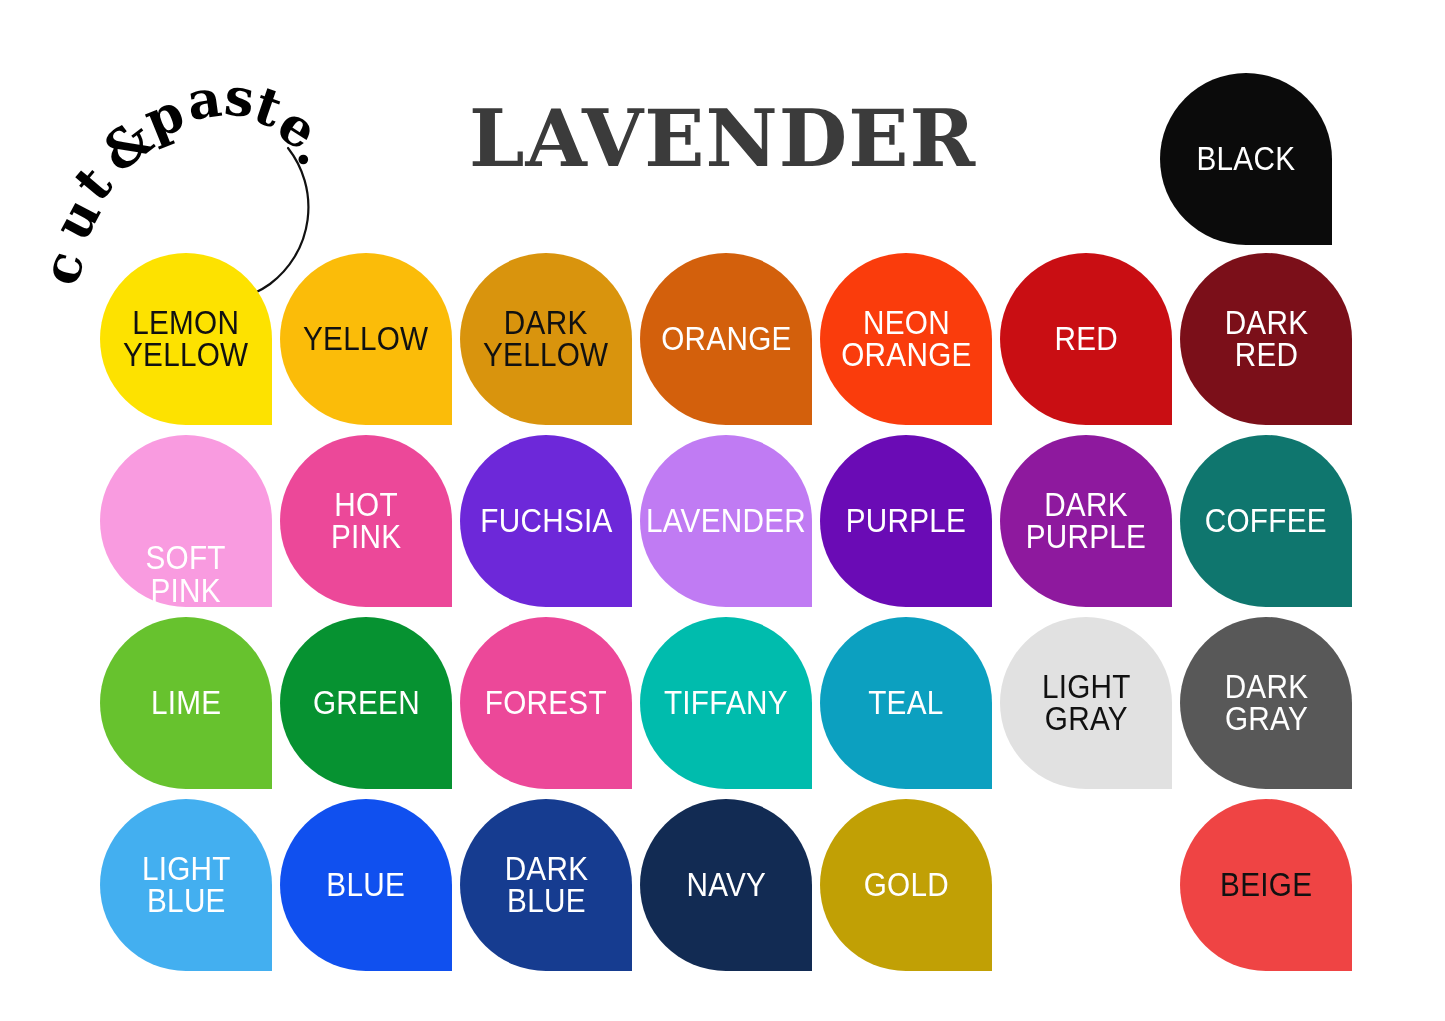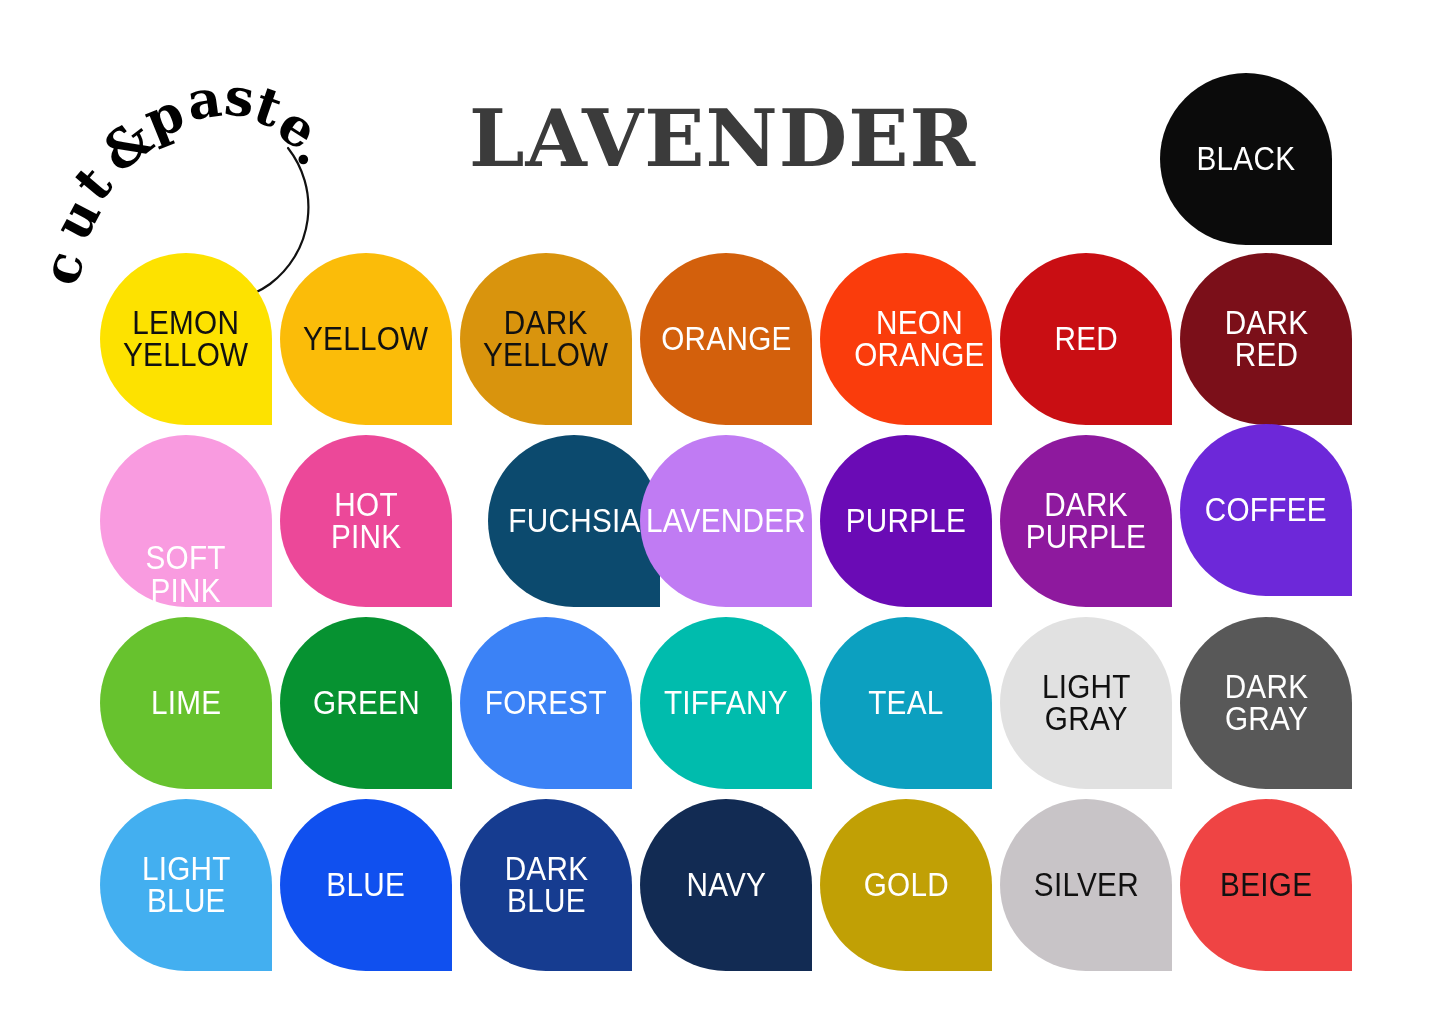--- a/index.html
+++ b/index.html
@@ -125,62 +125,62 @@
     <div class="swatch" style="left: 280px; top: 253px; background: rgb(251, 188, 9);">
       <span class="swatch-label" style="color: rgb(17, 17, 17);">YELLOW</span>
     </div>
     <div class="swatch two-line" style="left: 460px; top: 253px; background: rgb(217, 148, 13);">
       <span class="swatch-label" style="color: rgb(17, 17, 17);">DARK
 YELLOW</span>
     </div>
     <div class="swatch" style="left: 640px; top: 253px; background: rgb(211, 96, 12);">
       <span class="swatch-label" style="color: rgb(255, 255, 255);">ORANGE</span>
     </div>
-    <div class="swatch two-line" style="left: 820px; top: 253px; background: rgb(250, 60, 12); justify-content: flex-end;">
+    <div class="swatch two-line" style="left: 820px; top: 253px; background: rgb(250, 60, 12);">
       <span class="swatch-label" style="color: rgb(255, 255, 255);">NEON
 ORANGE</span>
     </div>
     <div class="swatch" style="left: 1000px; top: 253px; background: rgb(201, 14, 19);">
       <span class="swatch-label" style="color: rgb(255, 255, 255);">RED</span>
     </div>
     <div class="swatch two-line" style="left: 1180px; top: 253px; background: rgb(123, 15, 25);">
       <span class="swatch-label" style="color: rgb(255, 255, 255);">DARK
 RED</span>
     </div>
     <div class="swatch two-line" style="left: 100px; top: 435px; background: rgb(249, 155, 224); align-items: flex-end;">
       <span class="swatch-label" style="color: rgb(255, 255, 255);">SOFT
 PINK</span>
     </div>
     <div class="swatch two-line" style="left: 280px; top: 435px; background: #ec4899;">
       <span class="swatch-label" style="color: rgb(255, 255, 255);">HOT
 PINK</span>
     </div>
-    <div class="swatch" style="left: 488px; top: 435px; background: #0c4a6e;">
+    <div class="swatch" style="left: 460px; top: 435px; background: #6d28d9;">
       <span class="swatch-label" style="color: rgb(255, 255, 255);">FUCHSIA</span>
     </div>
     <div class="swatch" style="left: 640px; top: 435px; background: rgb(192, 123, 243);">
       <span class="swatch-label" style="color: rgb(255, 255, 255);">LAVENDER</span>
     </div>
     <div class="swatch" style="left: 820px; top: 435px; background: rgb(106, 11, 181);">
       <span class="swatch-label" style="color: rgb(255, 255, 255);">PURPLE</span>
     </div>
     <div class="swatch two-line" style="left: 1000px; top: 435px; background: rgb(142, 25, 158);">
       <span class="swatch-label" style="color: rgb(255, 255, 255);">DARK
 PURPLE</span>
     </div>
-    <div class="swatch" style="left: 1180px; top: 424px; background: #6d28d9;">
+    <div class="swatch" style="left: 1180px; top: 435px; background: #0f766e;">
       <span class="swatch-label" style="color: rgb(255, 255, 255);">COFFEE</span>
     </div>
     <div class="swatch" style="left: 100px; top: 617px; background: rgb(103, 194, 46);">
       <span class="swatch-label" style="color: rgb(255, 255, 255);">LIME</span>
     </div>
     <div class="swatch" style="left: 280px; top: 617px; background: rgb(6, 146, 49);">
       <span class="swatch-label" style="color: rgb(255, 255, 255);">GREEN</span>
     </div>
-    <div class="swatch" style="left: 460px; top: 617px; background: #3b82f6;">
+    <div class="swatch" style="left: 460px; top: 617px; background: #ec4899;">
       <span class="swatch-label" style="color: rgb(255, 255, 255);">FOREST</span>
     </div>
     <div class="swatch" style="left: 820px; top: 617px; background: rgb(12, 160, 192);">
       <span class="swatch-label" style="color: rgb(255, 255, 255);">TEAL</span>
     </div>
     <div class="swatch" style="left: 640px; top: 617px; background: rgb(0, 188, 173);">
       <span class="swatch-label" style="color: rgb(255, 255, 255);">TIFFANY</span>
     </div>
     <div class="swatch two-line" style="left: 1000px; top: 617px; background: rgb(225, 225, 225);">
       <span class="swatch-label" style="color: rgb(17, 17, 17);">LIGHT
@@ -200,19 +200,16 @@
     <div class="swatch two-line" style="left: 460px; top: 799px; background: rgb(22, 60, 144);">
       <span class="swatch-label" style="color: rgb(255, 255, 255);">DARK
 BLUE</span>
     </div>
     <div class="swatch" style="left: 640px; top: 799px; background: rgb(18, 43, 83);">
       <span class="swatch-label" style="color: rgb(255, 255, 255);">NAVY</span>
     </div>
     <div class="swatch" style="left: 820px; top: 799px; background: rgb(193, 160, 5);">
       <span class="swatch-label" style="color: rgb(255, 255, 255);">GOLD</span>
     </div>
-    <div class="swatch" style="left: 1000px; top: 799px; background: rgb(200, 196, 199);">
-      <span class="swatch-label" style="color: rgb(17, 17, 17);">SILVER</span>
-    </div>
     <div class="swatch" style="left: 1180px; top: 799px; background: #ef4444;">
       <span class="swatch-label" style="color: rgb(17, 17, 17);">BEIGE</span>
     </div>
   </div>
 
 </body></html>

